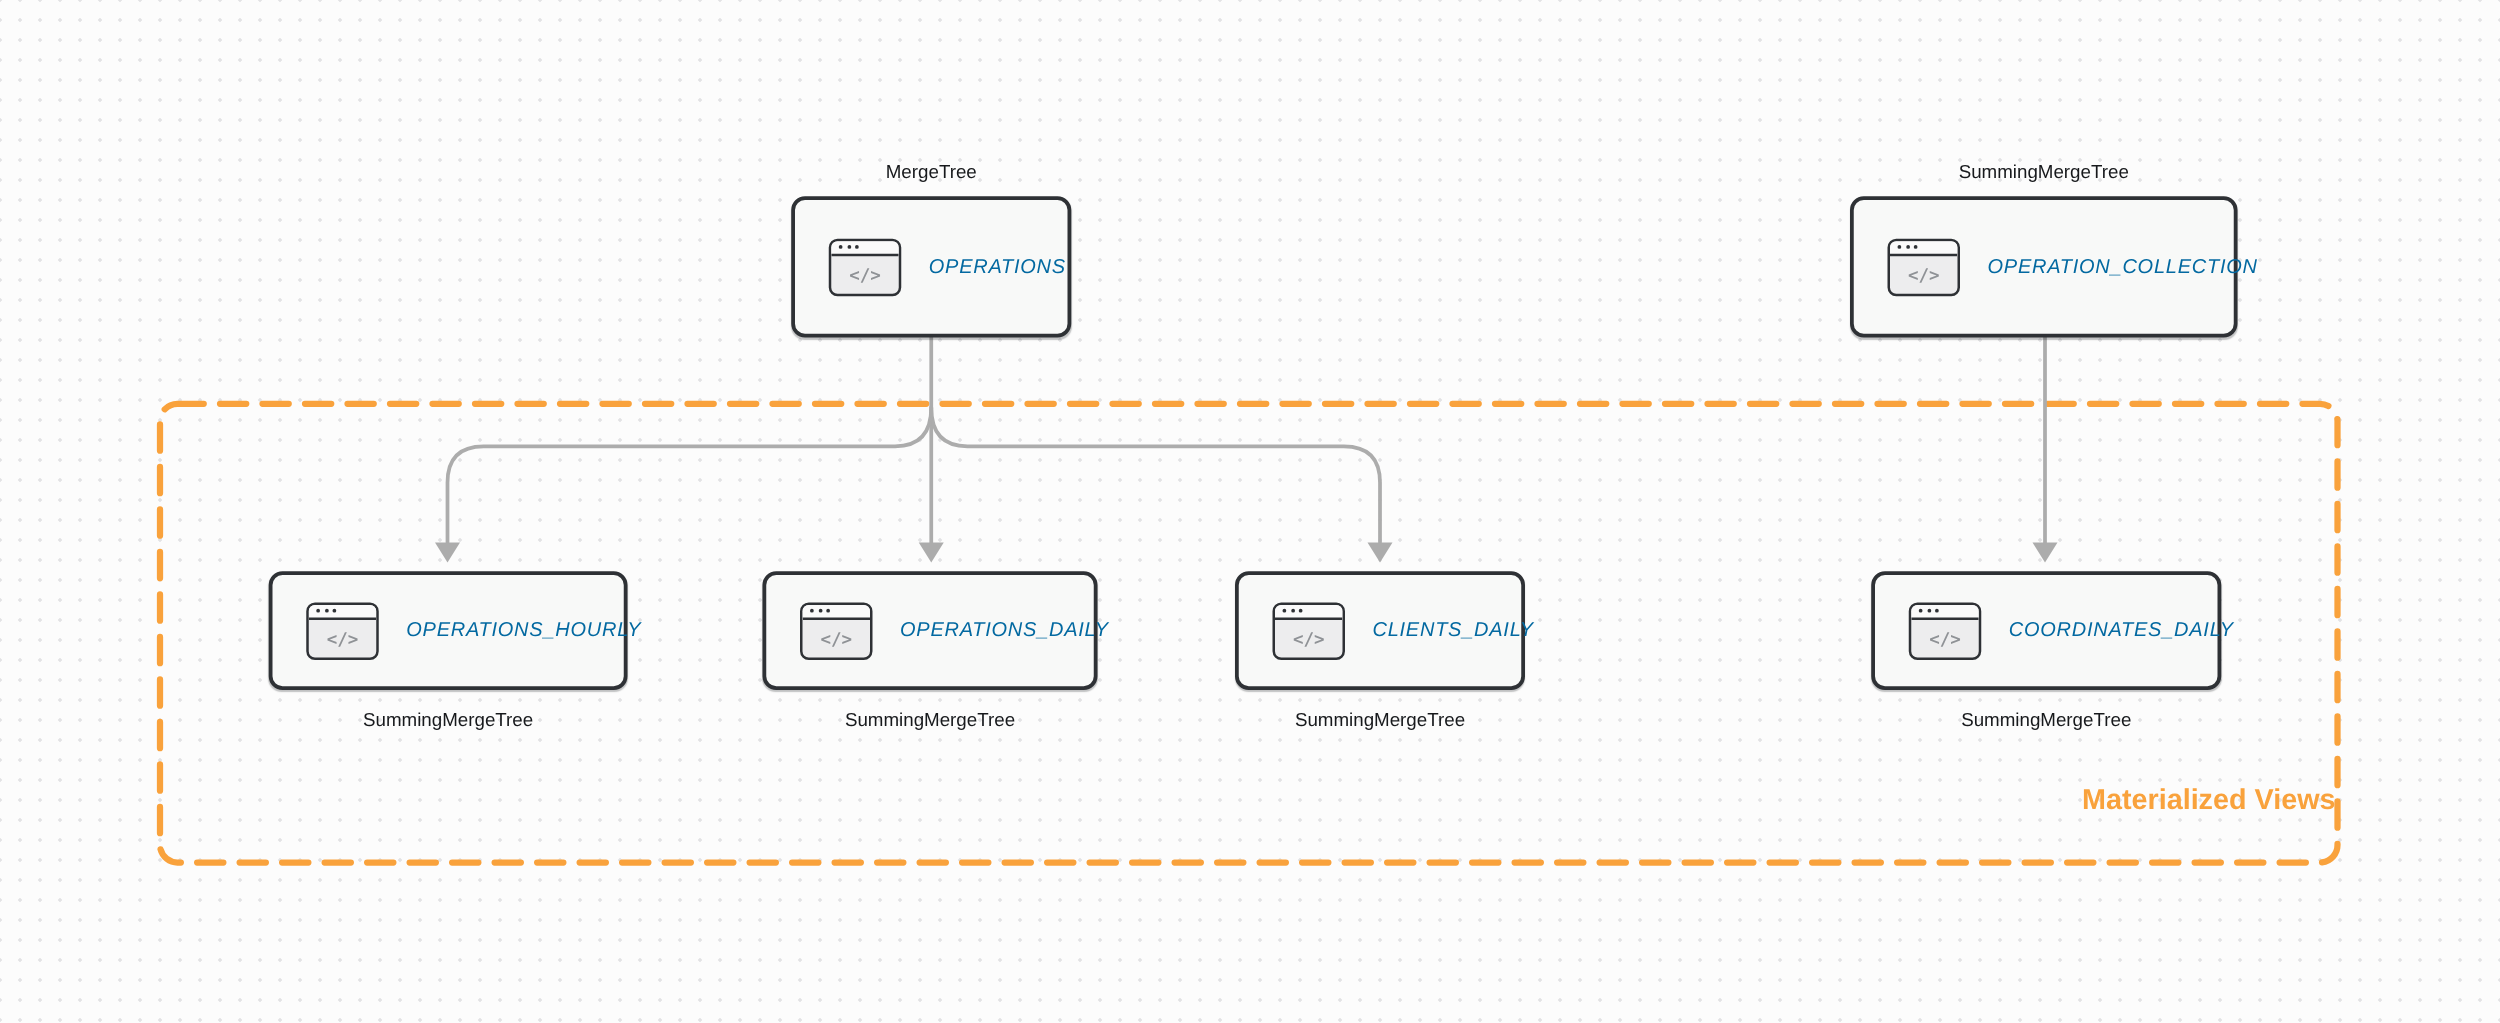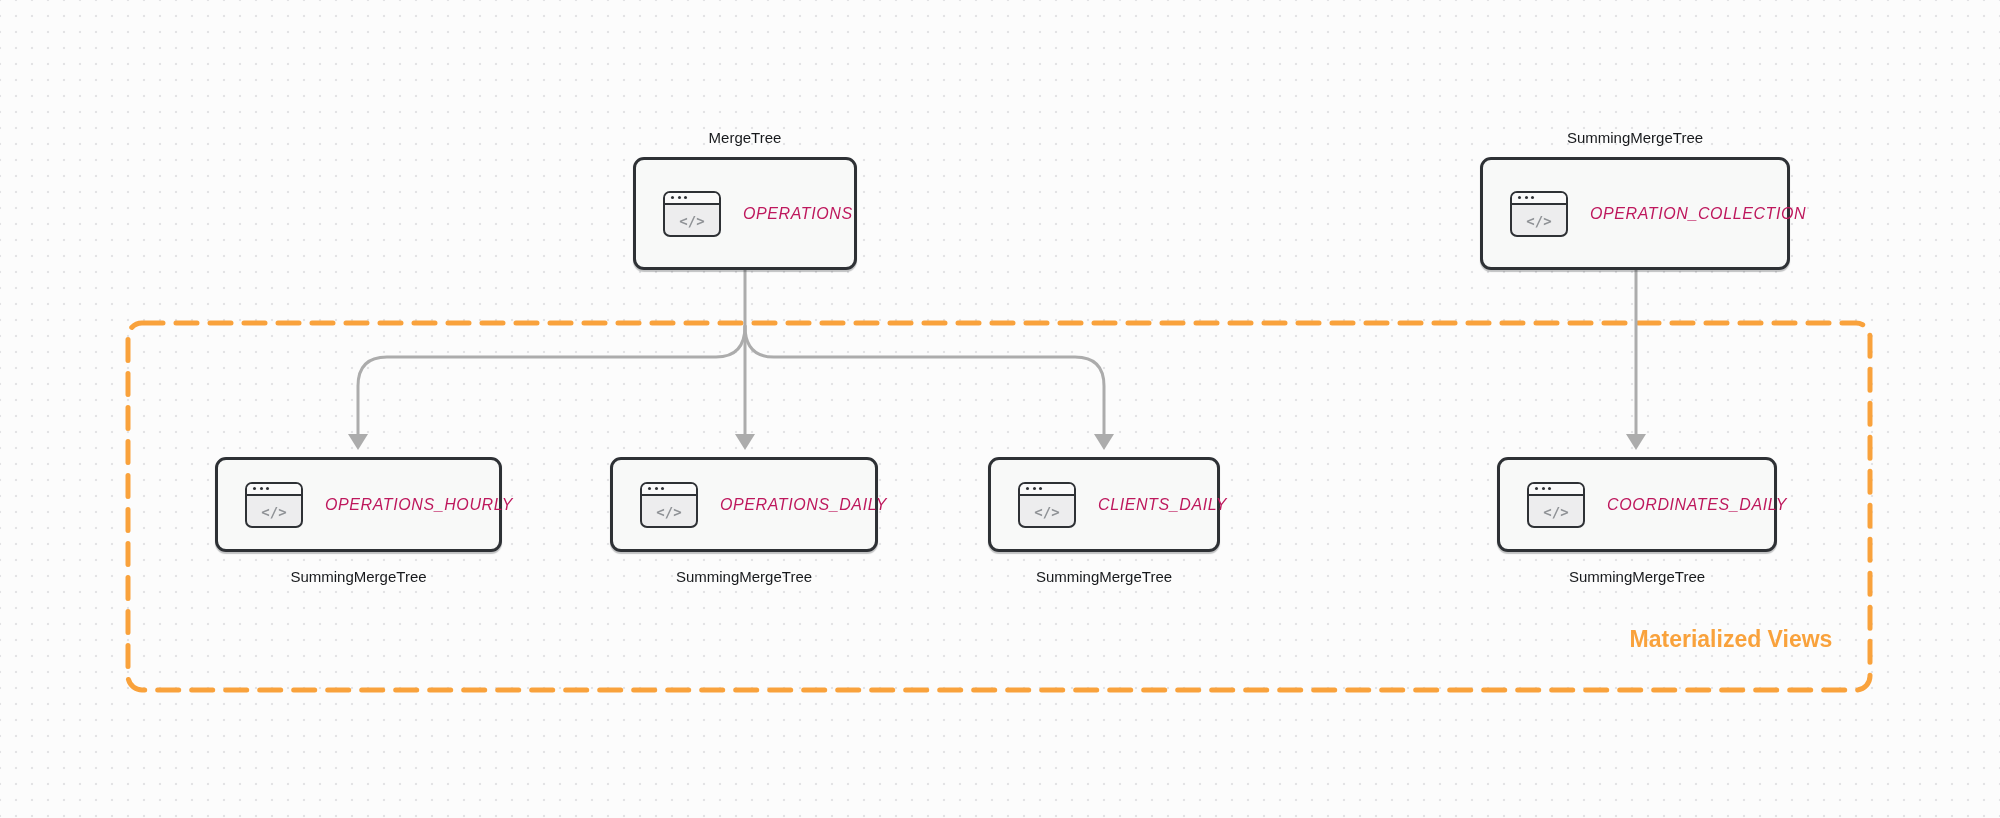--- a/index.html
+++ b/index.html
@@ -53,21 +53,21 @@
     color: #17191C;
     white-space: nowrap;
   }
   .engine-label.above { top: -31px; }
   .engine-label.below { bottom: -36px; }
 
   .table-name {
     font-style: italic;
     font-size: 16px;
     font-weight: 500;
-    color: #be185d;
+    color: #0369a1;
     letter-spacing: 0.6px;
     white-space: nowrap;
   }
 
   
   .win-icon {
     width: 58px;
     height: 46px;
     box-sizing: border-box;
     border: 2.5px solid #2E3135;
@@ -97,21 +97,21 @@
     align-items: center;
     justify-content: center;
     font-family: "DejaVu Sans Mono", monospace;
     font-size: 14px;
     font-weight: bold;
     color: #8F9296;
   }
 
   .group-label {
     position: absolute;
-    left: 1608px;
+    left: 1644px;
     top: 626px;
     width: 246px;
     text-align: center;
     font-size: 23px;
     font-weight: 600;
     color: #F9A23C;
     white-space: nowrap;
   }
 </style>
 </head>

